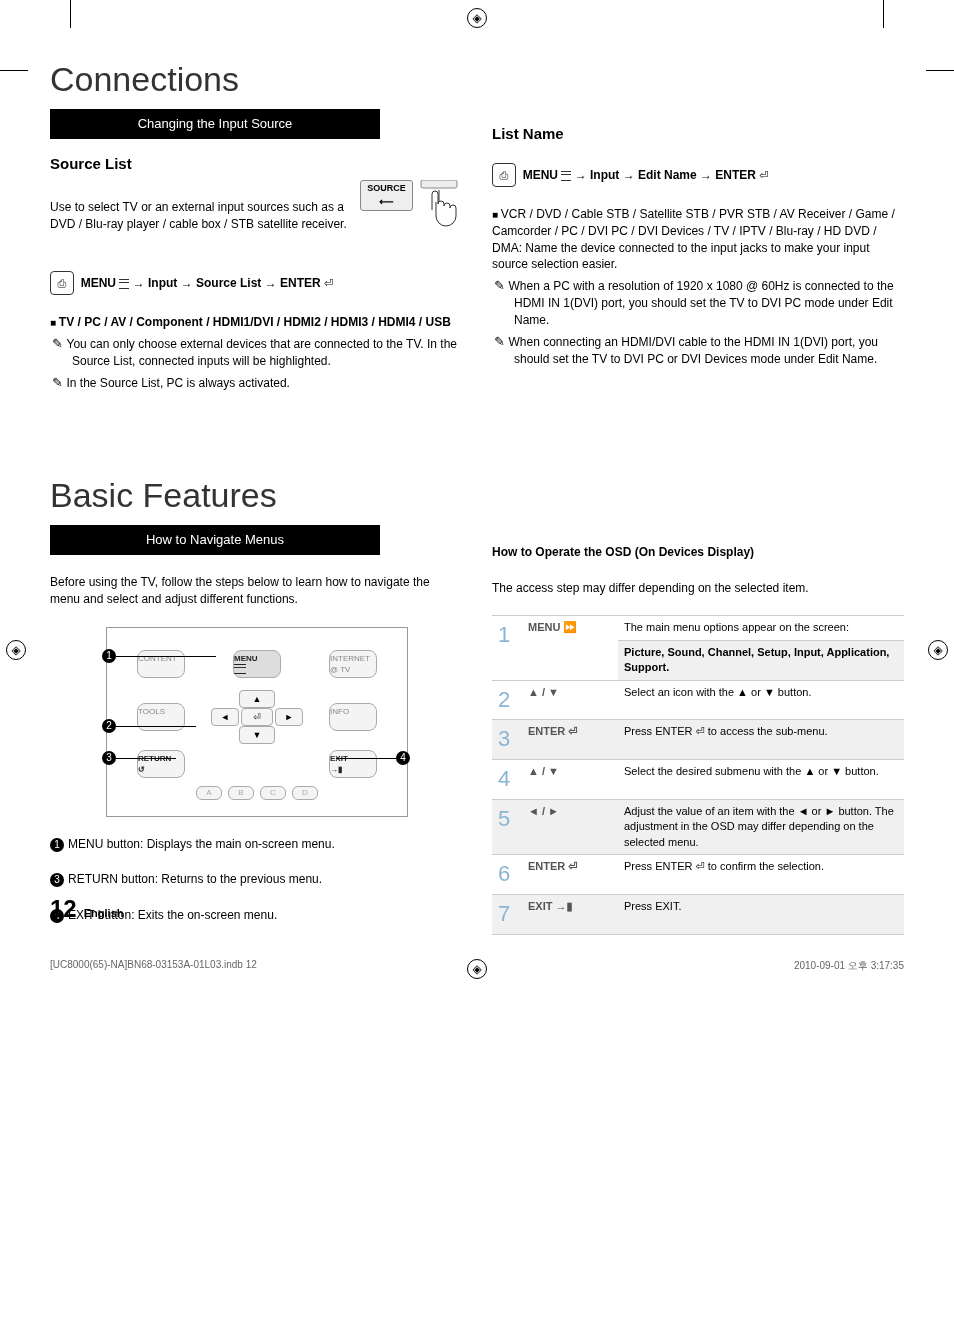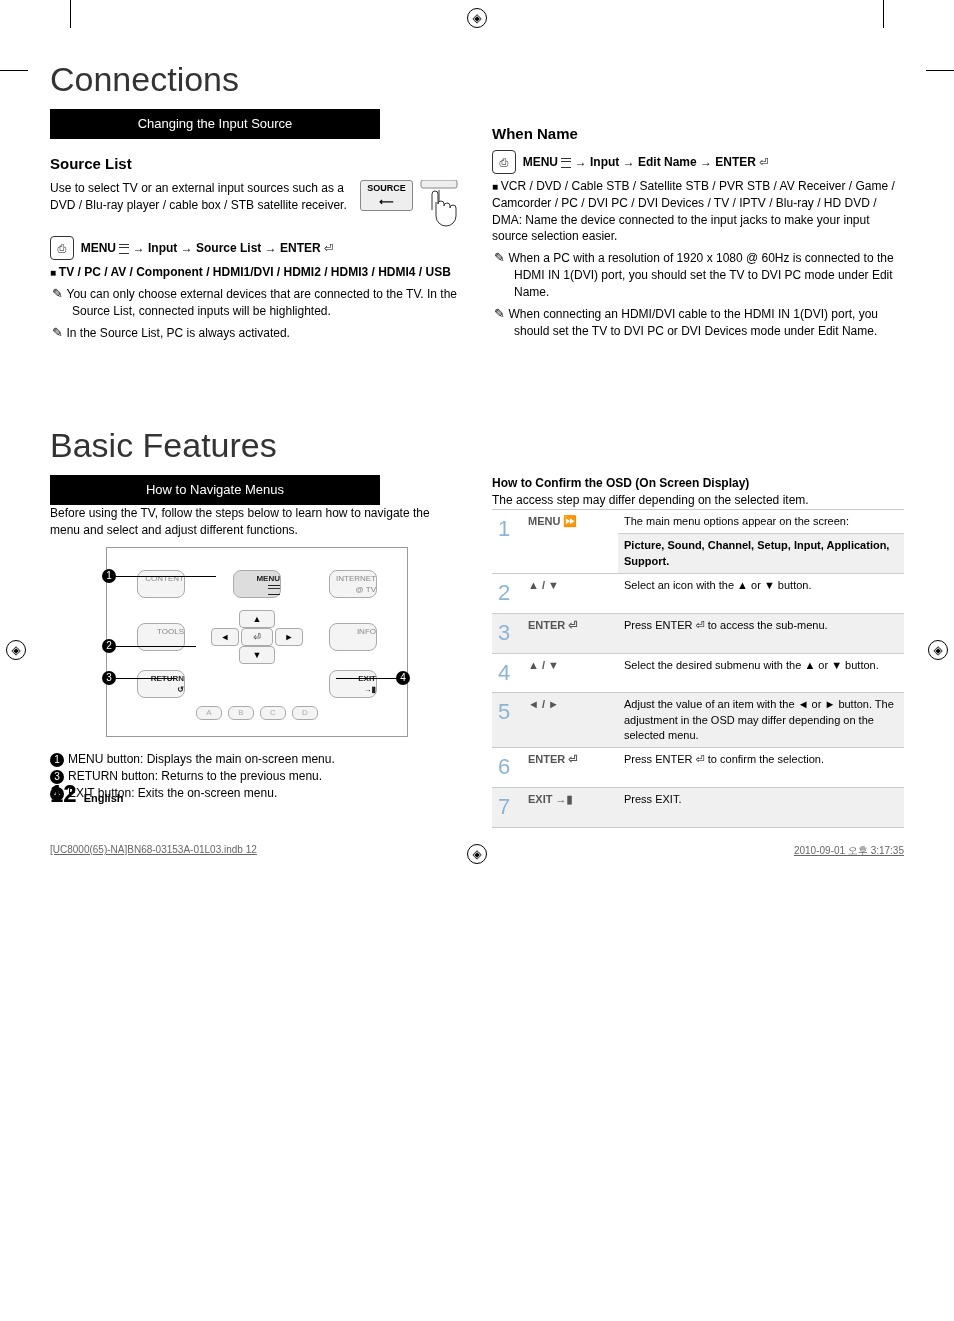--- a/index.html
+++ b/index.html
@@ -34,21 +34,21 @@
   .col{
     flex:1;
     font-size:12px;
     line-height:1.4;
   }
   h3.sub{
     font-size:15px;
     font-weight:bold;
     margin:14px 0 6px 0;
   }
-  p{font-size:12px;margin:0 0;}
+  p{font-size:12px;margin:19px 0;}
   .source-btn{
     border:1px solid #888;
     border-radius:3px;
     background:#eee;
     display:inline-block;
     padding:1px 6px;
     font-size:9px;
     font-weight:bold;
     text-align:center;
     vertical-align:top;
@@ -82,21 +82,21 @@
   .remote{
     width:240px;
     border:1px solid #999;
     margin:8px auto 14px auto;
     padding:16px 30px;
   }
   .remote-row{display:flex;justify-content:space-between;align-items:center;margin:6px 0;}
   .btn{
     border:1px solid #aaa;border-radius:8px;
     width:46px;height:22px;
-    font-size:8px;text-align:right;line-height:11px;
+    font-size:8px;text-align:left;line-height:11px;
     padding:2px 0;
     background:#f4f4f4;
     color:#888;
   }
   .btn.menu{background:#ddd;color:#222;font-weight:bold;}
   .btn.return{color:#222;font-weight:bold;}
   .btn.exit{color:#222;font-weight:bold;}
   .dpad{
     width:100px;height:66px;
     display:flex;flex-direction:column;align-items:center;justify-content:center;
@@ -143,21 +143,21 @@
     bottom:60px;left:50px;
     font-size:11px;
     font-weight:bold;
   }
   .page-footer .pn{font-size:24px;font-weight:bold;margin-right:4px;}
   .print-footer{
     position:absolute;
     bottom:10px;
     left:50px;right:50px;
     display:flex;justify-content:space-between;
-    font-size:10px;color:#666;text-decoration:underline;
+    font-size:10px;color:#666;
   }
   .reg-mark-l{position:absolute;left:6px;top:640px;}
   .reg-mark-r{position:absolute;right:6px;top:640px;}
   .reg-mark-t{position:absolute;left:50%;top:8px;transform:translateX(-50%);}
   .reg-mark-b{position:absolute;left:50%;bottom:4px;transform:translateX(-50%);}
   .reg{
     width:18px;height:18px;border:1px solid #000;border-radius:50%;
     display:flex;align-items:center;justify-content:center;font-size:12px;
   }
   .reg::after{content:"◈";font-size:12px;}
@@ -230,21 +230,21 @@
     <ul class="square">
       <li><b>TV / PC / AV / Component / HDMI1/DVI / HDMI2 / HDMI3 / HDMI4 / USB</b></li>
     </ul>
     <ul class="notes">
       <li>You can only choose external devices that are connected to the TV. In the Source List, connected inputs will be highlighted.</li>
       <li>In the Source List, PC is always activated.</li>
     </ul>
   </div>
 
   <div class="col">
-    <h3 class="sub">When Name</h3>
+    <h3 class="sub">List Name</h3>
     <p class="menu-path">
       <span class="osd-icon">⎙</span>&nbsp;
       <b><span>MENU </span></b><span class="icon-menu-bars"></span><b><span> → Input → Edit Name → ENTER </span></b><span class="icon-enter"></span>
     </p>
     <ul class="square">
       <li>VCR / DVD / Cable STB / Satellite STB / PVR STB / AV Receiver / Game / Camcorder / PC / DVI PC / DVI Devices / TV / IPTV / Blu-ray / HD DVD / DMA: Name the device connected to the input jacks to make your input source selection easier.</li>
     </ul>
     <ul class="notes">
       <li>When a PC with a resolution of 1920 x 1080 @ 60Hz is connected to the HDMI IN 1(DVI) port, you should set the TV to DVI PC mode under Edit Name.</li>
       <li>When connecting an HDMI/DVI cable to the HDMI IN 1(DVI) port, you should set the TV to DVI PC or DVI Devices mode under Edit Name.</li>
@@ -308,21 +308,21 @@
     </div>
 
     <div>
       <p><span class="bullet-num">1</span><span>MENU button: Displays the main on-screen menu.</span></p>
       <p><span class="bullet-num">3</span><span>RETURN button: Returns to the previous menu.</span></p>
       <p><span class="bullet-num">4</span><span>EXIT button: Exits the on-screen menu.</span></p>
     </div>
   </div>
 
   <div class="col">
-    <p style="font-weight:bold;font-size:12px">How to Confirm the OSD (On Screen Display)</p>
+    <p style="font-weight:bold;font-size:12px">How to Operate the OSD (On Devices Display)</p>
     <p>The access step may differ depending on the selected item.</p>
 
     <table class="osd">
       <tbody>
           <tr>
         <td class="num" rowspan="2">1</td>
         <td class="key" rowspan="2">MENU ⏩</td>
         <td>The main menu options appear on the screen:</td>
       </tr>
       <tr>

